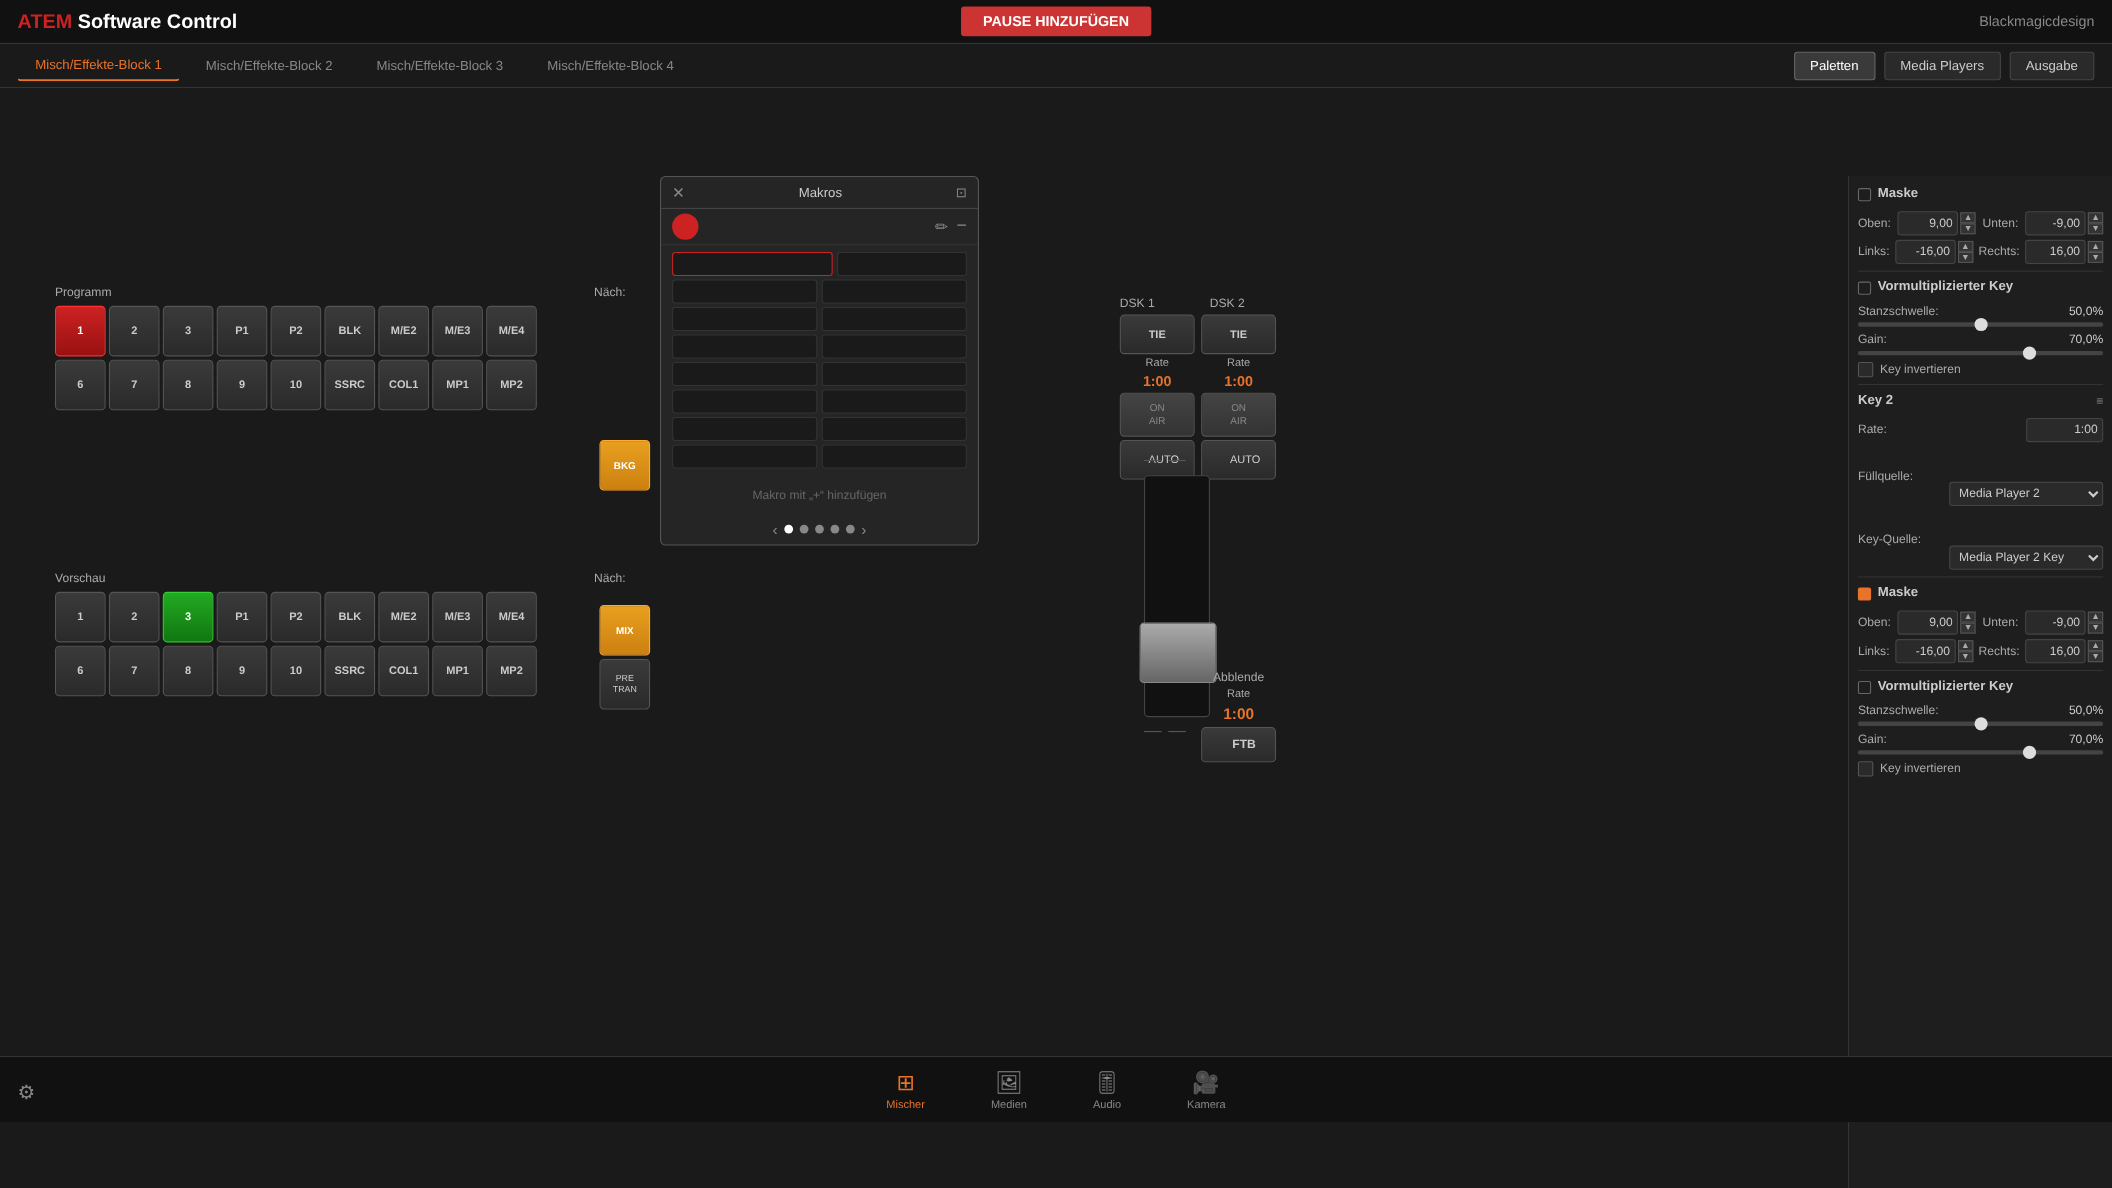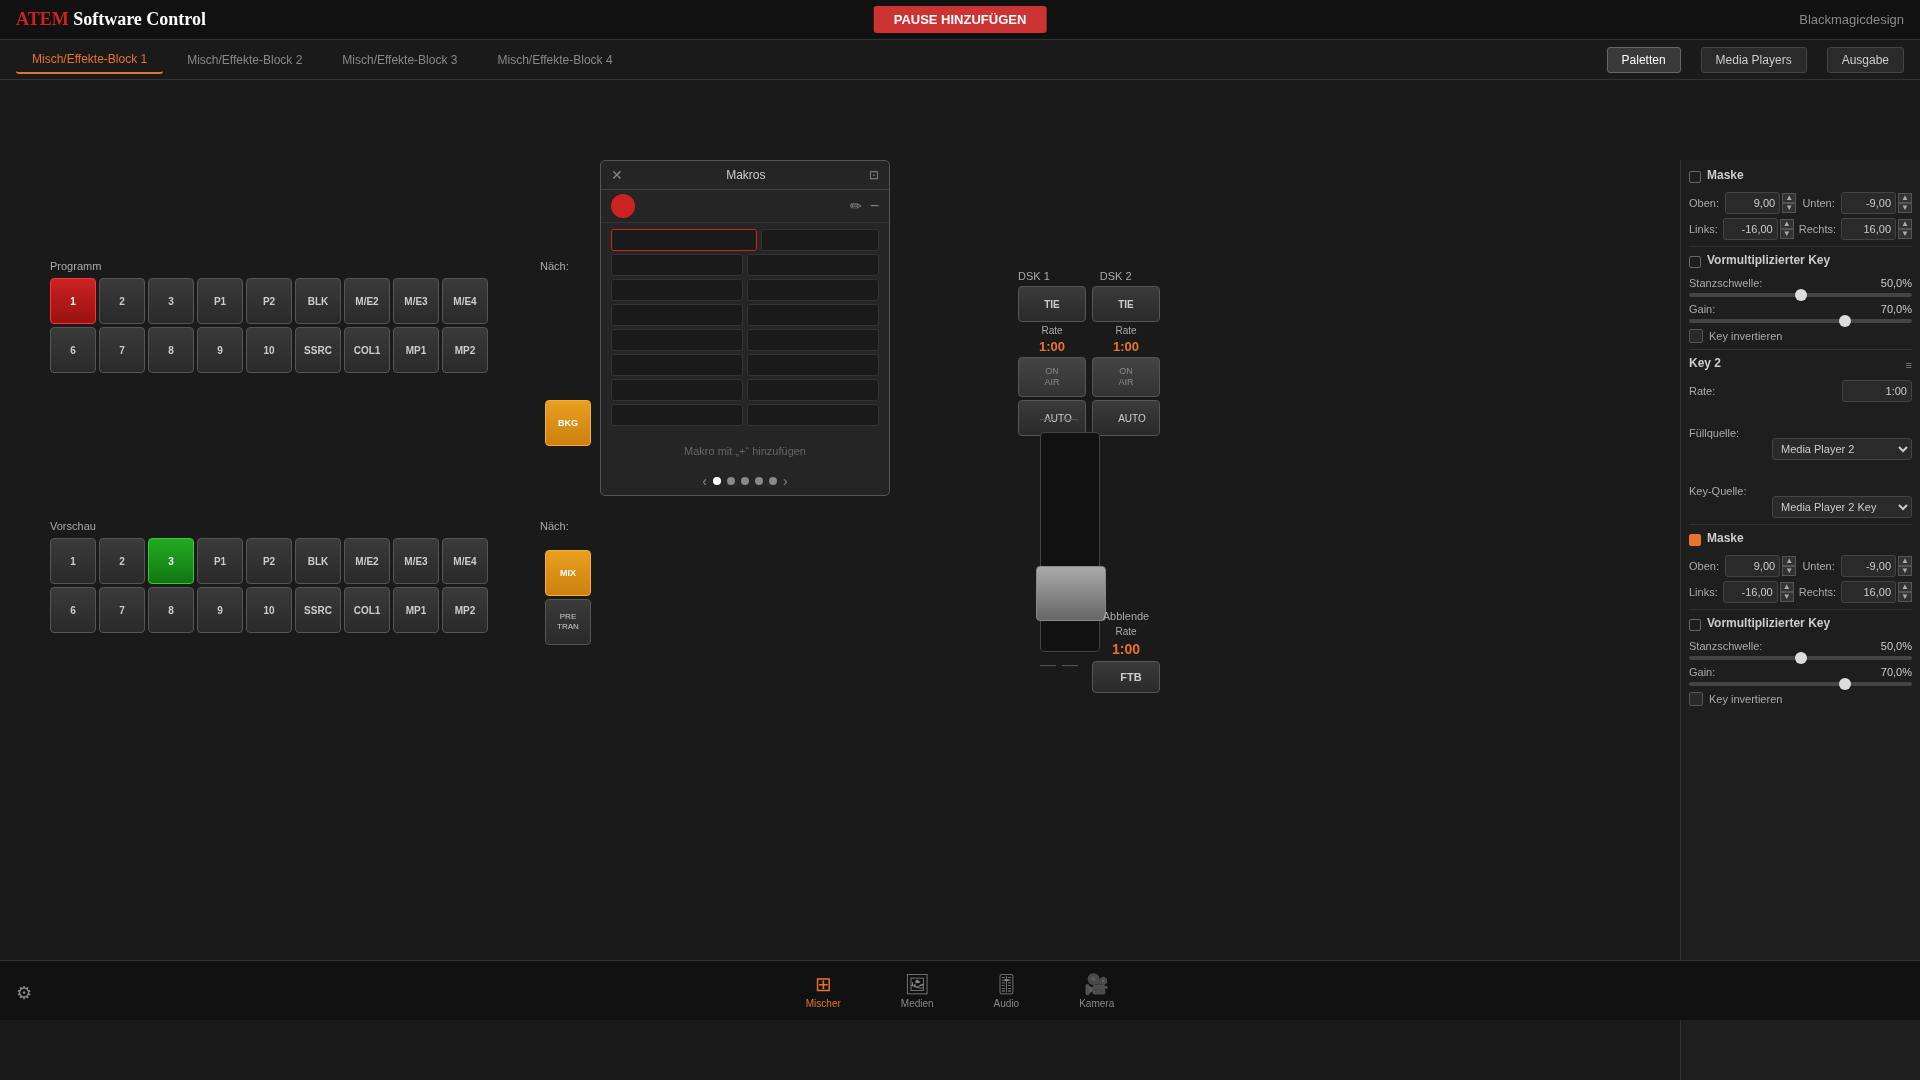--- a/index.html
+++ b/index.html
@@ -22,21 +22,20 @@
       align-items: center;
       justify-content: space-between;
       padding: 0 16px;
       border-bottom: 1px solid #333;
       position: relative;
     }
     .header-title {
       color: #fff;
       font-size: 18px;
       font-weight: bold;
-      font-family: Liberation Serif, serif;
     }
     .header-title span { color: #cc2222; }
     .header-pause-btn {
       position: absolute;
       left: 50%;
       transform: translateX(-50%);
       background: #cc3333;
       color: #fff;
       border: none;
       padding: 6px 20px;
@@ -69,21 +68,21 @@
       border-radius: 3px;
     }
     .tab-item.active {
       color: #e8732a;
       border-bottom: 2px solid #e8732a;
     }
     .tab-right {
       position: absolute;
       right: 16px;
       display: flex;
-      gap: 20px;
+      gap: 8px;
     }
     .tab-right-btn {
       padding: 5px 14px;
       color: #ccc;
       cursor: pointer;
       font-size: 12px;
       border-radius: 3px;
       background: #2a2a2a;
       border: 1px solid #444;
     }

